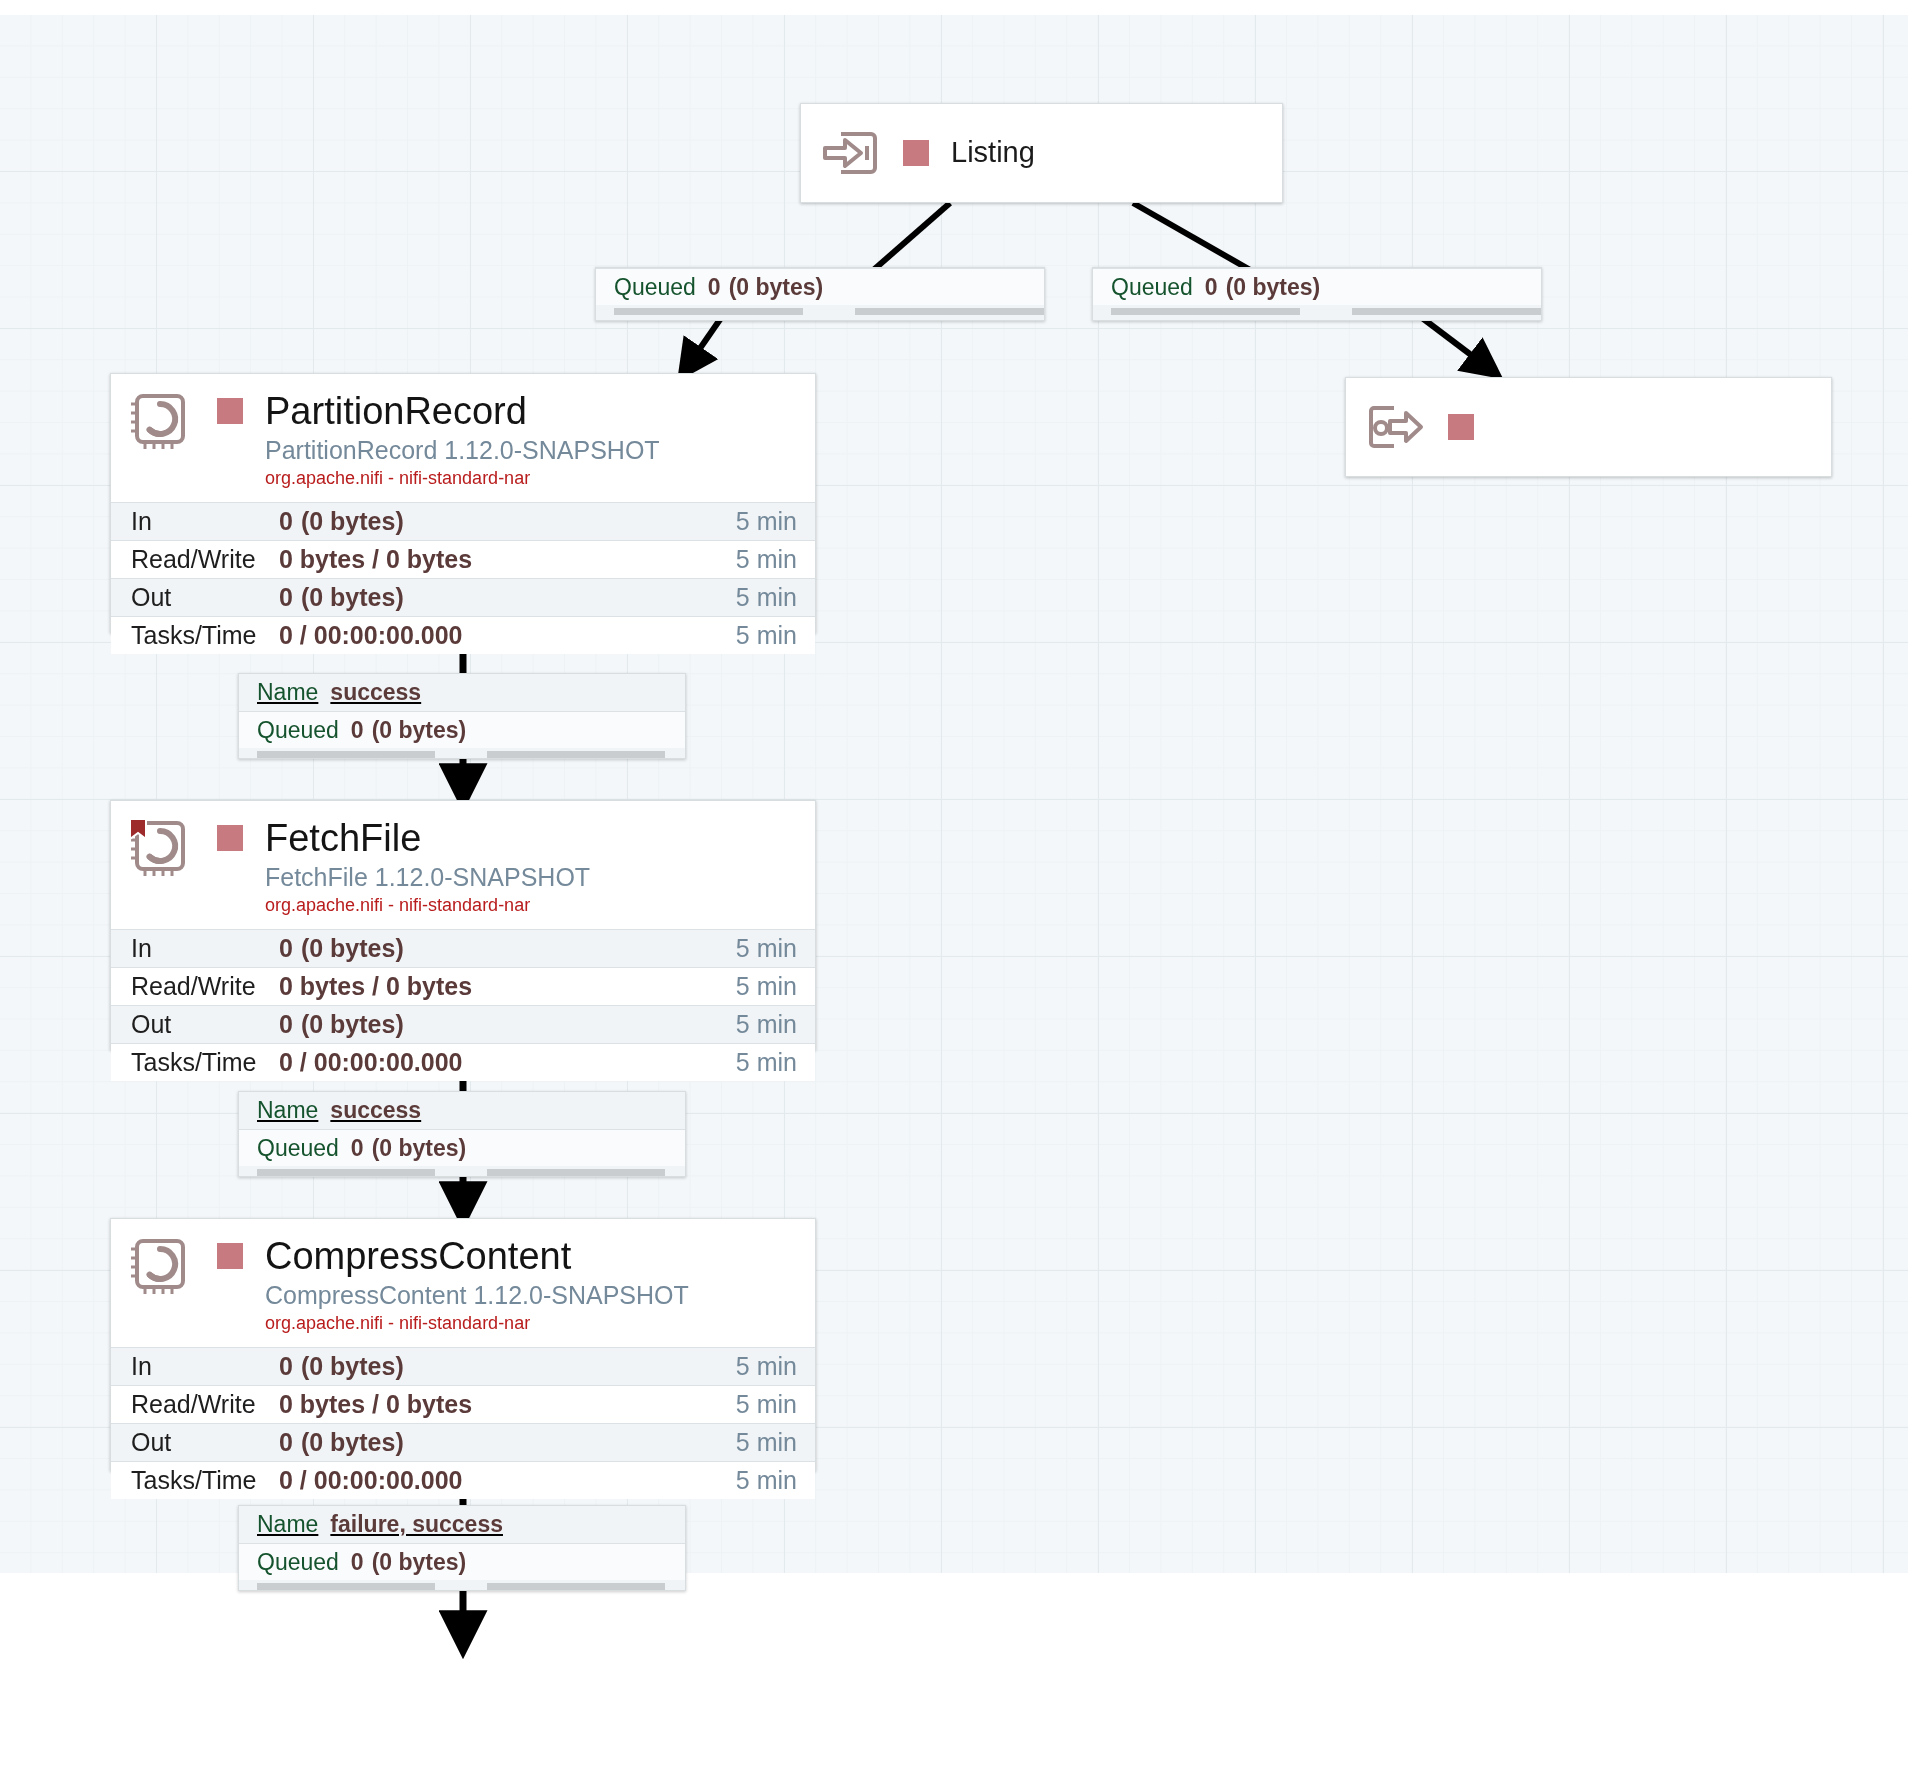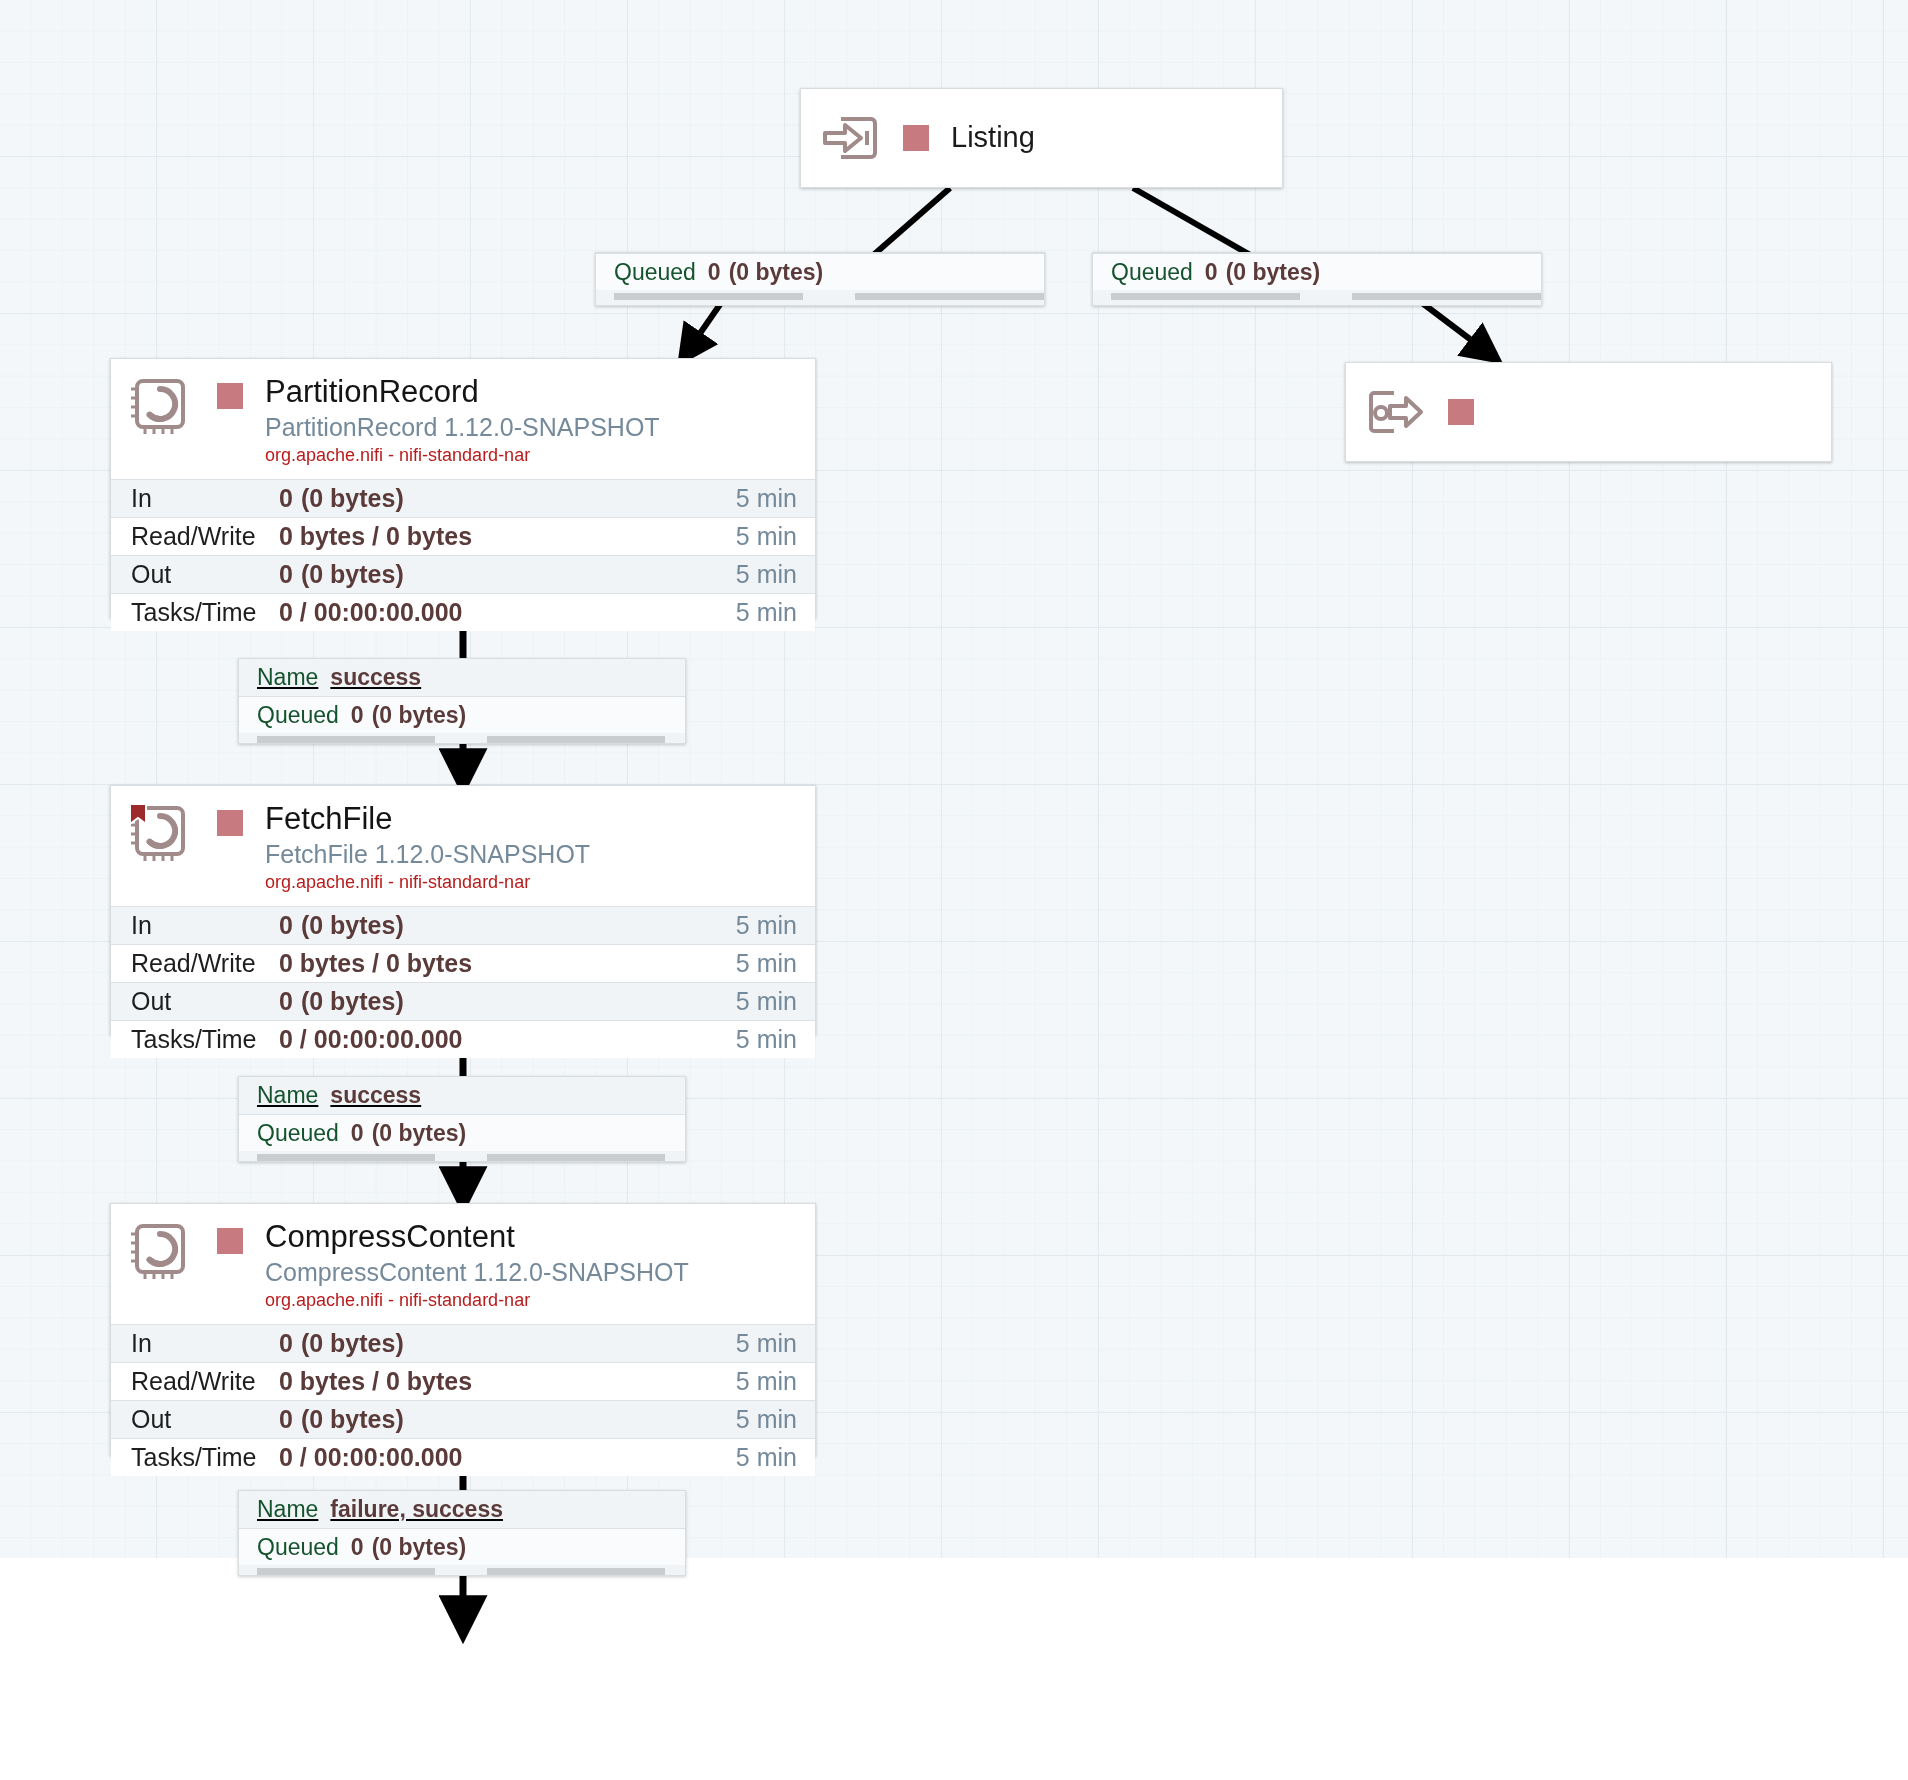--- a/index.html
+++ b/index.html
@@ -12,20 +12,21 @@
     position: relative;
     width: 1908px; height: 1558px;
     background-color: #f4f7f9;
     background-image:
       linear-gradient(to right, #e2eaed 1px, transparent 1px),
       linear-gradient(to bottom, #e2eaed 1px, transparent 1px),
       linear-gradient(to right, #edf2f4 1px, transparent 1px),
       linear-gradient(to bottom, #edf2f4 1px, transparent 1px);
     background-size: 157px 157px, 157px 157px, 31.4px 31.4px, 31.4px 31.4px;
     background-position: -1px -1px, -1px -1px, -1px -1px, -1px -1px;
+    margin-top: 15px;
   }
   #edges { position: absolute; left: 0; top: 0; width: 1908px; height: 1780px; }
 
   
   .node {
     position: absolute;
     background: #ffffff;
     border: 1px solid #d8dde0;
     box-shadow: 0 1px 3px rgba(0,0,0,0.22);
     box-sizing: border-box;
@@ -43,21 +44,21 @@
   }
 
   
   .proc-head { display: flex; padding: 16px 0 12px 0; }
   .proc-icon { width: 66px; height: 66px; margin-left: 16px; flex: 0 0 auto; }
   .proc-status {
     width: 26px; height: 26px; background: #c77b80;
     margin: 8px 0 0 24px; flex: 0 0 auto;
   }
   .proc-titles { margin-left: 22px; }
-  .proc-name { font-size: 31px; color: #141414; line-height: 1.12; }
+  .proc-name { font-size: 38px; color: #141414; line-height: 1.12; }
   .proc-type { font-size: 25px; color: #74899a; line-height: 1.22; margin-top: 2px; }
   .proc-bundle { font-size: 18px; color: #b91c1c; line-height: 1.2; margin-top: 3px; }
 
   .stat-row {
     display: flex; align-items: center;
     height: 38px;
     border-top: 1px solid #dbe1e5;
     font-size: 25px;
     box-sizing: border-box;
   }

